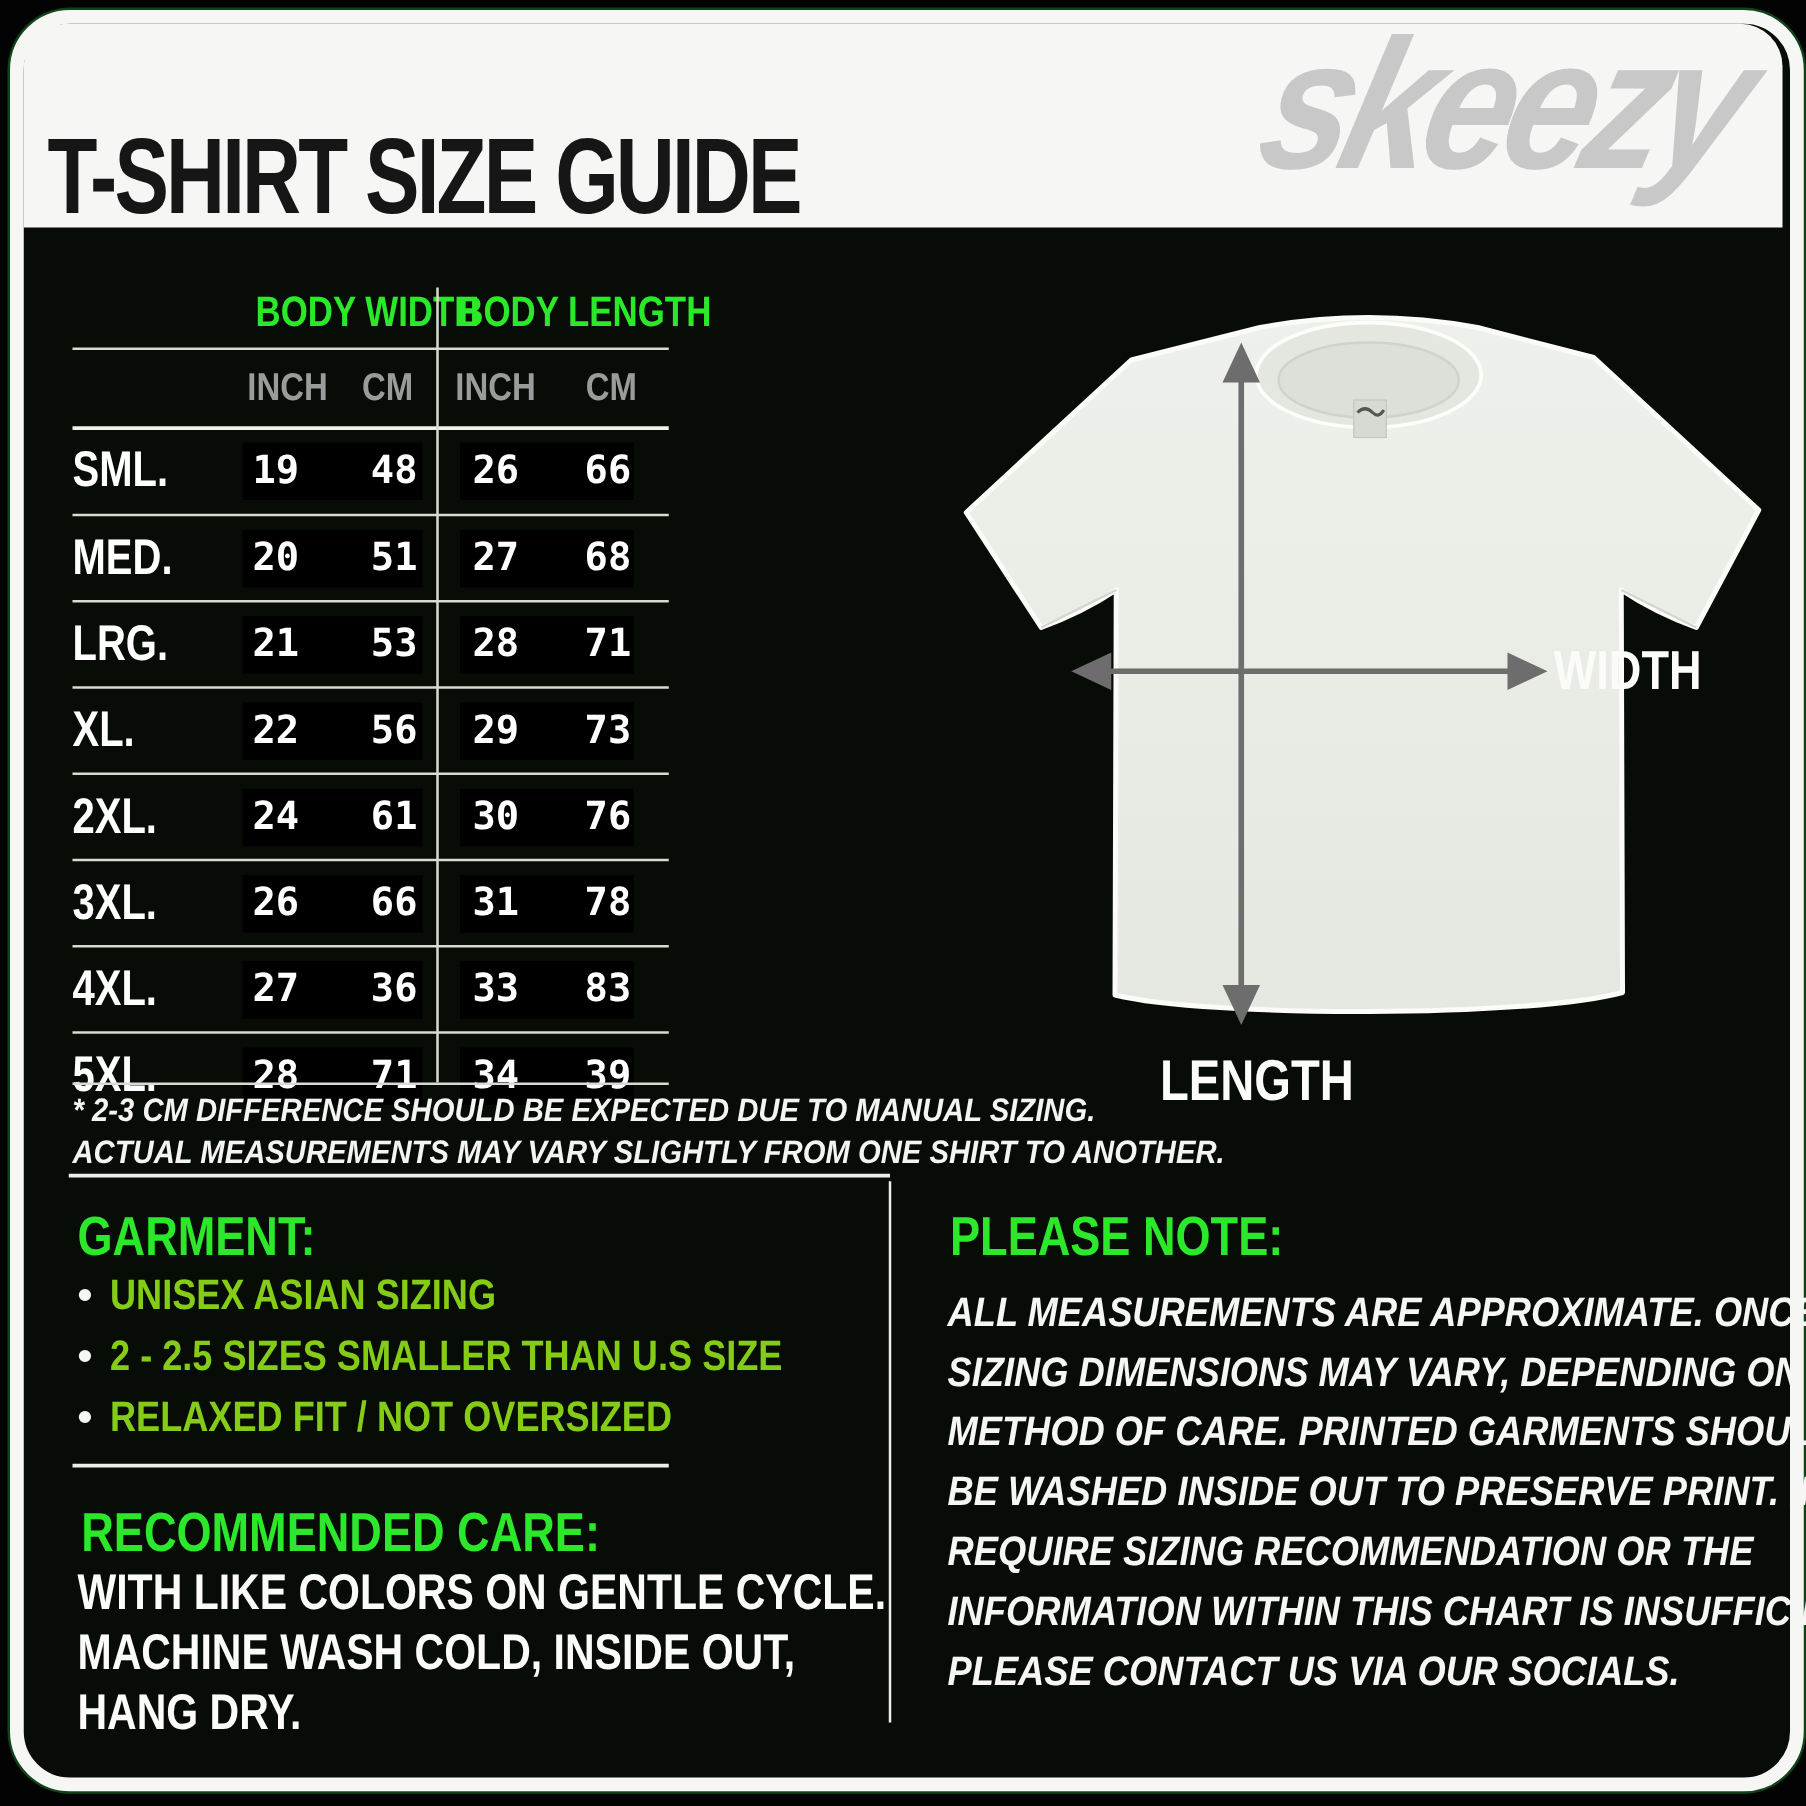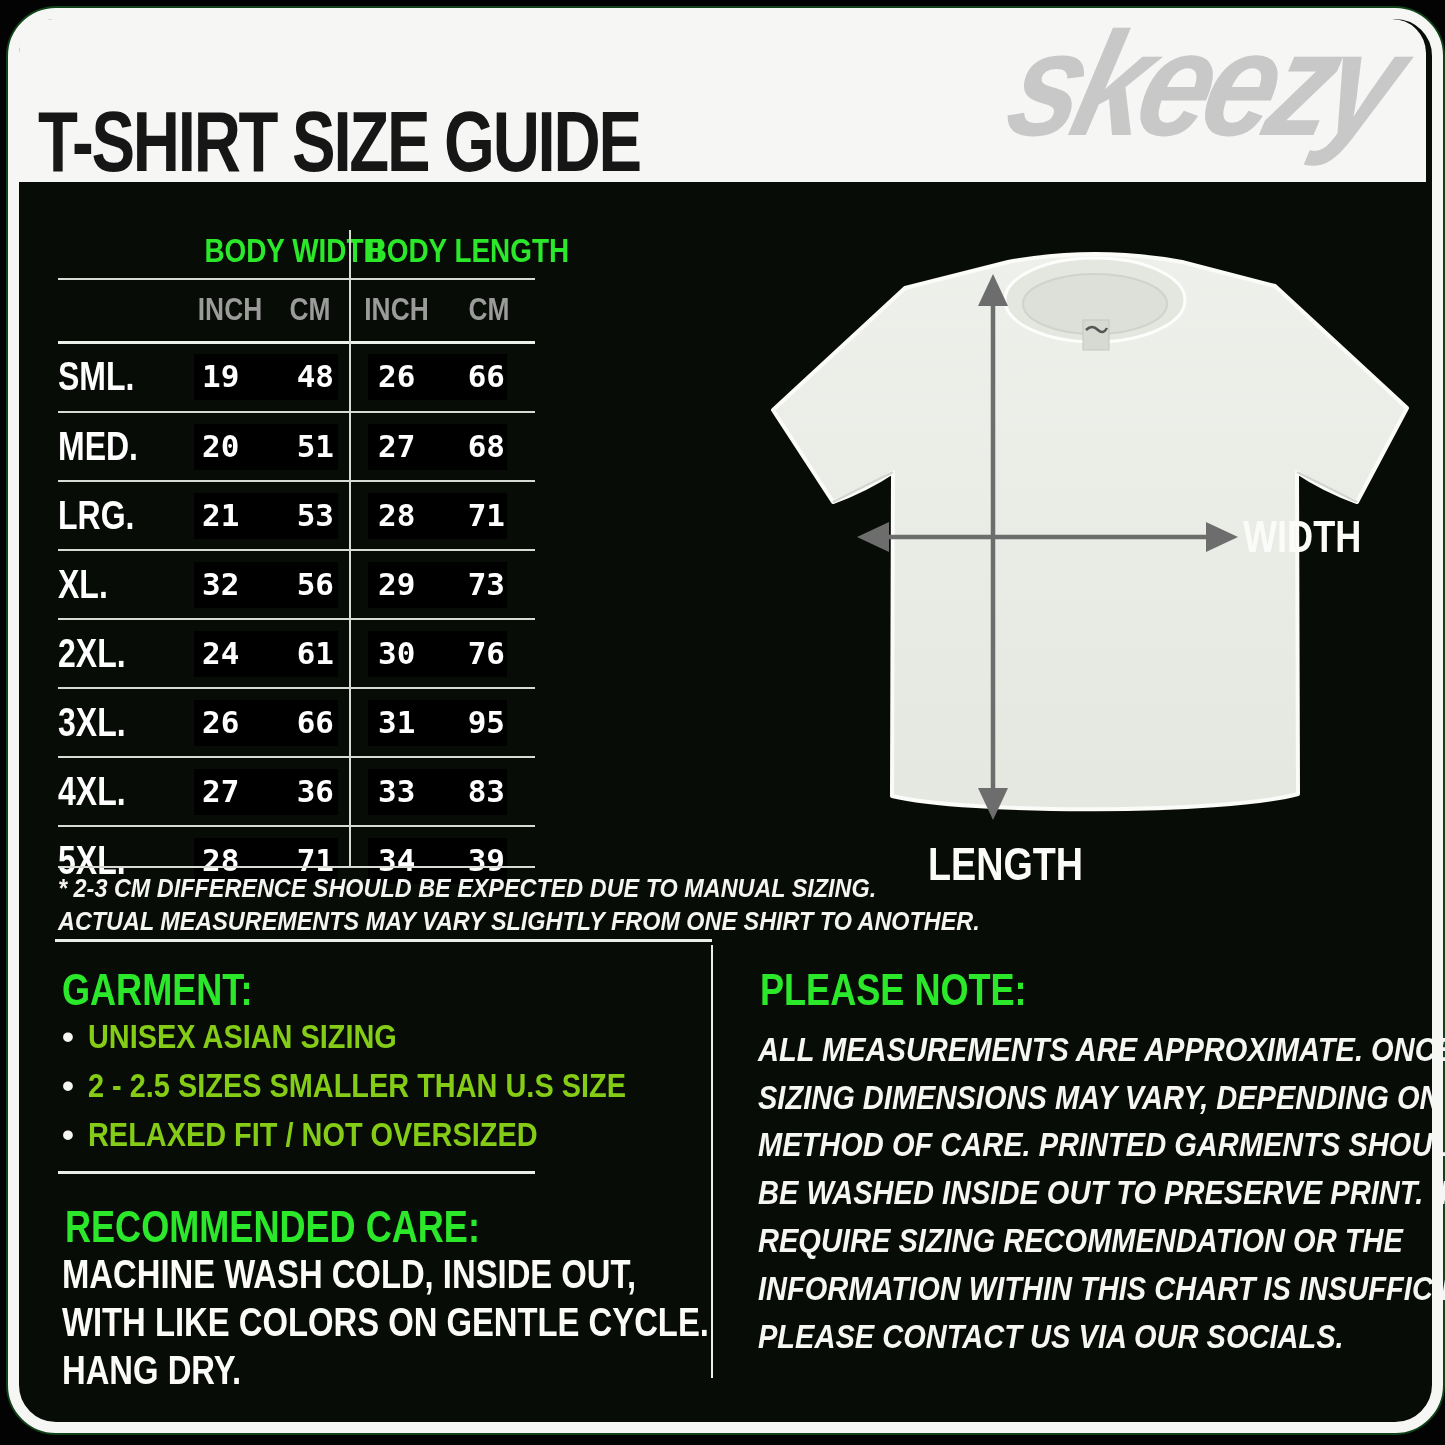--- a/index.html
+++ b/index.html
@@ -129,21 +129,21 @@
             <span class="num">53</span>
           </div>
         <div class="pair p2">
             <span class="num">28</span>
             <span class="num">71</span>
           </div>
       </div>
       <div class="trow">
         <div class="tlabel">XL.</div>
         <div class="pair p1">
-            <span class="num">32</span>
+            <span class="num">22</span>
             <span class="num">56</span>
           </div>
         <div class="pair p2">
             <span class="num">29</span>
             <span class="num">73</span>
           </div>
       </div>
       <div class="trow">
         <div class="tlabel">2XL.</div>
         <div class="pair p1">
@@ -156,21 +156,21 @@
           </div>
       </div>
       <div class="trow">
         <div class="tlabel">3XL.</div>
         <div class="pair p1">
             <span class="num">26</span>
             <span class="num">66</span>
           </div>
         <div class="pair p2">
             <span class="num">31</span>
-            <span class="num">95</span>
+            <span class="num">78</span>
           </div>
       </div>
       <div class="trow">
         <div class="tlabel">4XL.</div>
         <div class="pair p1">
             <span class="num">27</span>
             <span class="num">36</span>
           </div>
         <div class="pair p2">
             <span class="num">33</span>
@@ -213,24 +213,24 @@
         <span class="bullet-text">2 - 2.5 SIZES SMALLER THAN U.S SIZE</span>
       </div>
     <div class="bullet-line">
         <span class="bullet-text">RELAXED FIT / NOT OVERSIZED</span>
       </div>
   </div>
 
   <div class="greenhead gh-care">RECOMMENDED CARE:</div>
   <div class="care-lines">
     <div class="care-line">
+        <span>WITH LIKE COLORS ON GENTLE CYCLE.</span>
+      </div>
+    <div class="care-line">
         <span>MACHINE WASH COLD, INSIDE OUT,</span>
-      </div>
-    <div class="care-line">
-        <span>WITH LIKE COLORS ON GENTLE CYCLE.</span>
       </div>
     <div class="care-line">
         <span>HANG DRY.</span>
       </div>
   </div>
 
   <div class="greenhead gh-note">PLEASE NOTE:</div>
   <div class="note-lines">
     <div class="note-line">
         <span>ALL MEASUREMENTS ARE APPROXIMATE. ONCE  WASHED,</span>

